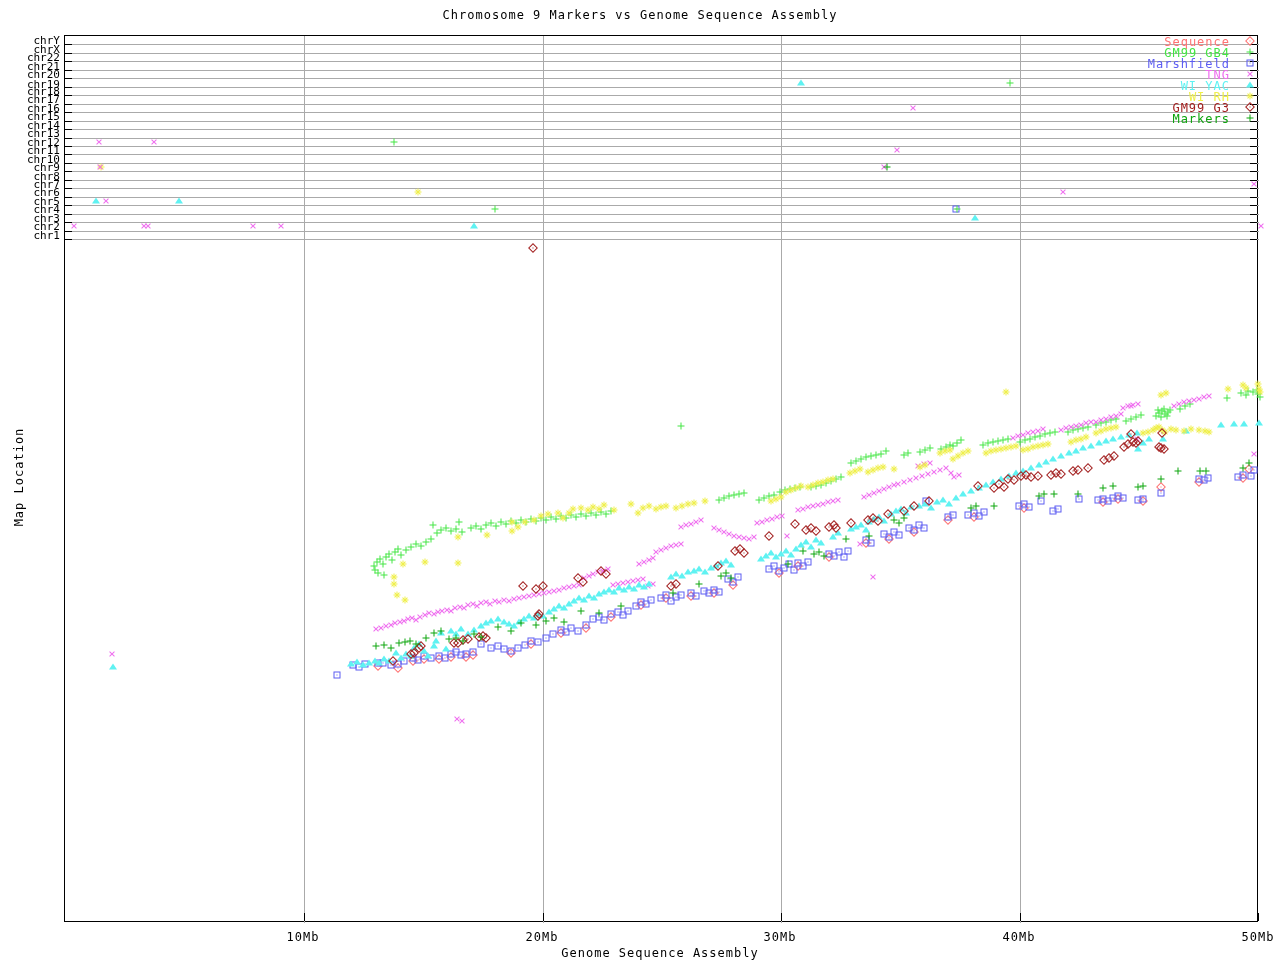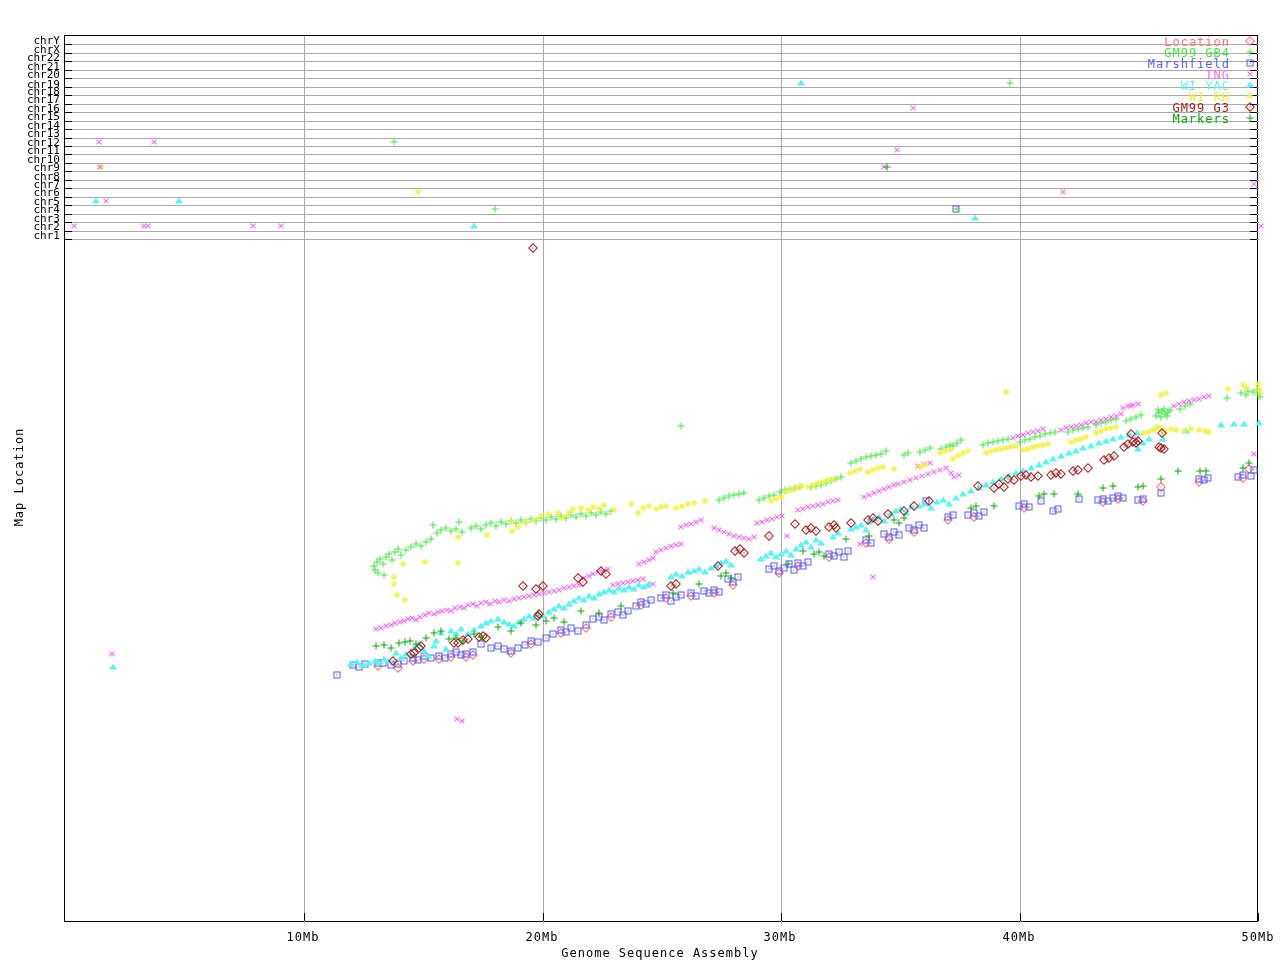--- a/index.html
+++ b/index.html
@@ -44,20 +44,21 @@
   .m-star{width:7px;height:7px;transform:translate(-50%,-50%);}
   .m-star u{position:absolute;left:0;top:0;width:7px;height:7px;display:block;}
   .m-star u::before{content:"";position:absolute;left:0;top:3px;width:7px;height:1px;background:var(--c);}
   .m-star u::after{content:"";position:absolute;left:3px;top:0;width:1px;height:7px;background:var(--c);}
   .m-star u.sx{transform:rotate(45deg);}
 </style>
 </head>
 <body>
 
 <div id="page">
+  <div id="title">Chromosome 9 Markers vs Genome Sequence Assembly</div>
   <div id="ylab">Map Location</div>
   <div id="plot">
       <div class="hline" style="top: 8px;"></div>
       <div class="tickL" style="top: 8px;"></div>
       <div class="tickR" style="top: 8px;"></div>
       <div class="hline" style="top: 17px;"></div>
       <div class="tickL" style="top: 17px;"></div>
       <div class="tickR" style="top: 17px;"></div>
       <div class="hline" style="top: 25px;"></div>
       <div class="tickL" style="top: 25px;"></div>
@@ -1377,21 +1378,21 @@
     </div>
   <div id="xticklabels">
       <div class="xticklab" style="left: 303px;">10Mb</div>
       <div class="xticklab" style="left: 542px;">20Mb</div>
       <div class="xticklab" style="left: 780px;">30Mb</div>
       <div class="xticklab" style="left: 1019px;">40Mb</div>
       <div class="xticklab" style="left: 1258px;">50Mb</div>
     </div>
   <div id="legend">
       <div class="lgrow">
-        <span class="lgtext" style="color: rgb(255, 114, 114);">Location</span>
+        <span class="lgtext" style="color: rgb(255, 114, 114);">Sequence</span>
         <span class="lgmk">
           <i class="mk m-diamond" style="--c: #ff7272; left: 20px; top: 5px;"></i>
         </span>
       </div>
       <div class="lgrow">
         <span class="lgtext" style="color: rgb(68, 229, 68);">GM99 GB4</span>
         <span class="lgmk">
           <i class="mk m-plus" style="--c: #44e544; left: 20px; top: 5px;"></i>
         </span>
       </div>

